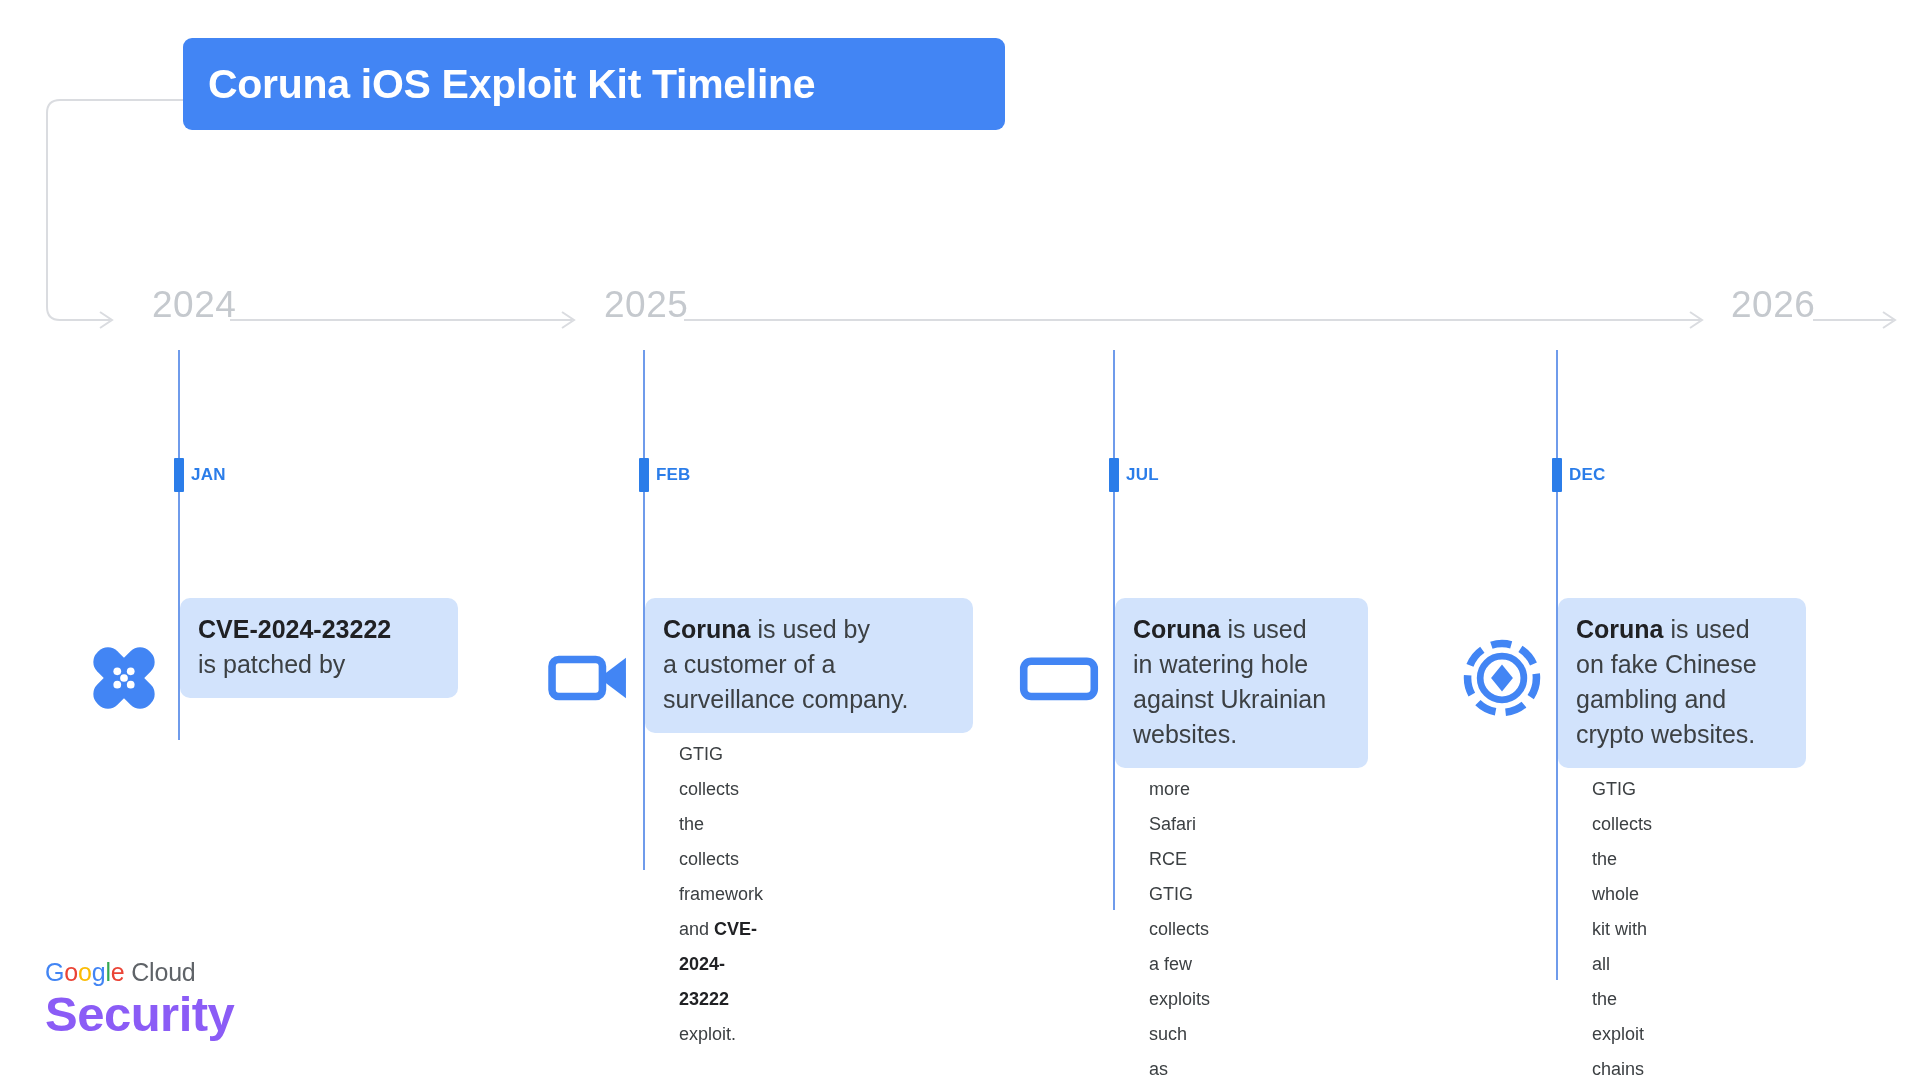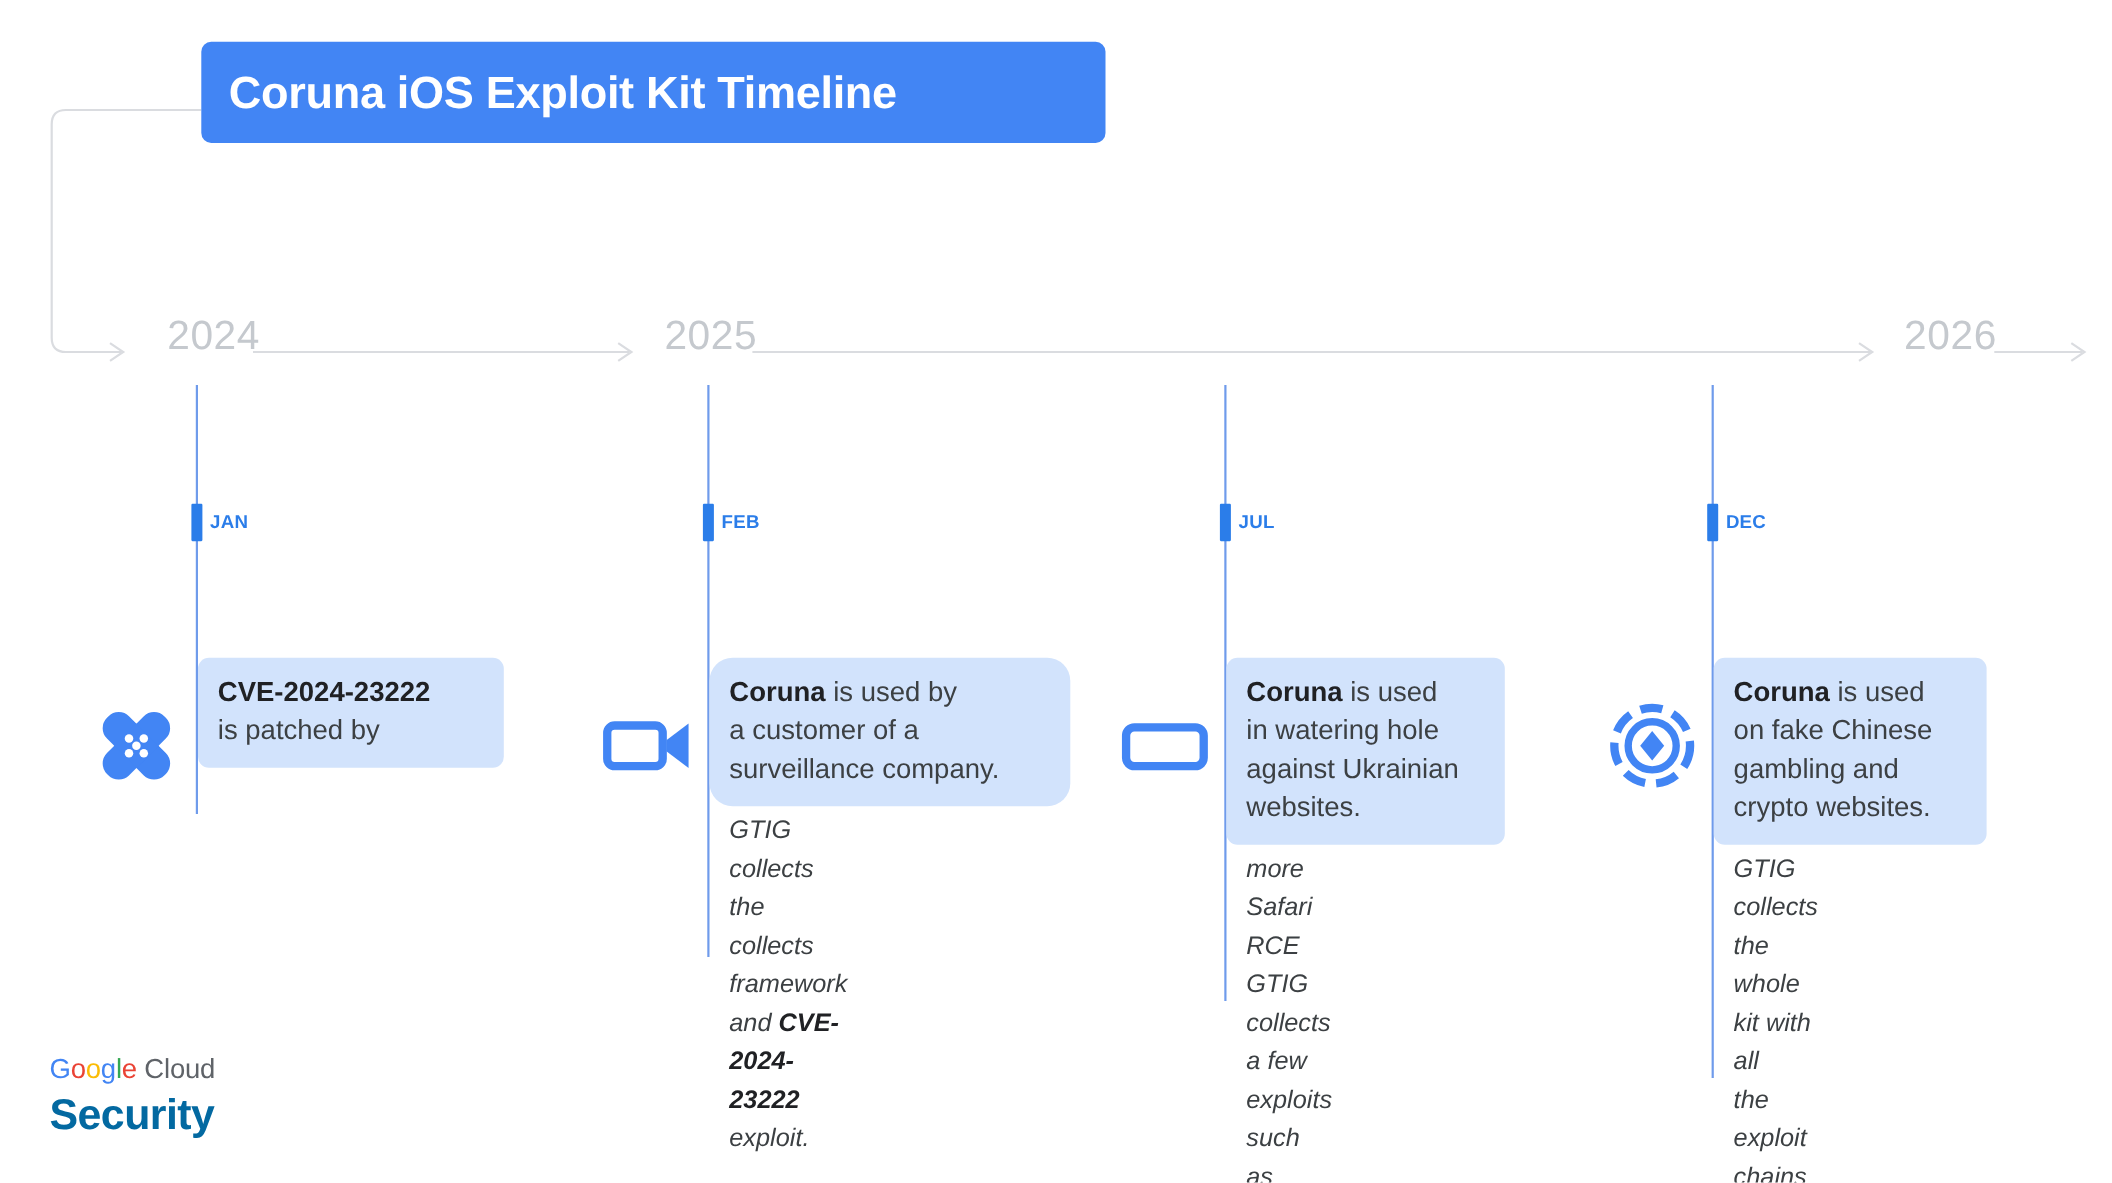--- a/index.html
+++ b/index.html
@@ -115,26 +115,25 @@
   .callout-text {
     color: #3c4043;
     font-size: 25px;
     line-height: 35px;
     white-space: pre-wrap;
   }
   .callout-text b { font-weight: bold; color: #202124; }
 
   .sub-text {
     position: absolute;
-    left: 20px;
+    left: 36px;
     color: #3c4043;
-    font-size: 23px;
+    font-size: 18px;
     line-height: 35px;
     white-space: pre-wrap;
-    font-style: italic;
   }
   .sub-text b { font-weight: bold; color: #202124; }
 
   
   .event-icon {
     position: absolute;
     width: 84px;
     height: 84px;
   }
 
@@ -152,23 +151,23 @@
     white-space: nowrap;
   }
   .logo-line1 .cloud { color: #5f6368; font-weight: 400; }
   .g1 { color: #4285f4; }
   .g2 { color: #ea4335; }
   .g3 { color: #fbbc05; }
   .g4 { color: #4285f4; }
   .g5 { color: #34a853; }
   .g6 { color: #ea4335; }
   .logo-line2 {
-    font-size: 39px;
+    font-size: 49px;
     font-weight: bold;
-    color: #0369a1;
+    color: #8b5cf6;
     letter-spacing: -0.5px;
     line-height: 48px;
     margin-top: 3px;
   }
 </style>
 </head>
 <body>
 
 <div id="canvas">
 
@@ -207,21 +206,21 @@
         <div class="callout" style="width: 278px; background: rgb(210, 227, 252);">
           <div class="callout-text"><div><b>CVE-2024-23222</b></div><div><span>is patched by</span></div></div>
         </div>
       </div>
       <div class="event" style="left: 643px;">
         <div class="event-vline" style="height: 520px; background: rgb(111, 155, 235);"></div>
         <div class="month-row">
           <div class="month-tick"></div>
           <div class="month-label">FEB</div>
         </div>
-        <div class="callout" style="width: 328px; background: rgb(210, 227, 252); border-radius: 21px;">
+        <div class="callout" style="width: 328px; background: rgb(210, 227, 252);">
           <div class="callout-text"><div><b>Coruna</b><span> is used by</span></div><div><span>a customer of a</span></div><div><span>surveillance company.</span></div></div>
         </div>
         <div class="sub-text" style="top: 387px;"><div><span>GTIG collects the</span></div><div><span>collects framework</span></div><div><span>and </span><b>CVE-2024-23222</b></div><div><span>exploit.</span></div></div>
       </div>
       <div class="event" style="left: 1113px;">
         <div class="event-vline" style="height: 560px; background: rgb(111, 155, 235);"></div>
         <div class="month-row">
           <div class="month-tick"></div>
           <div class="month-label">JUL</div>
         </div>

